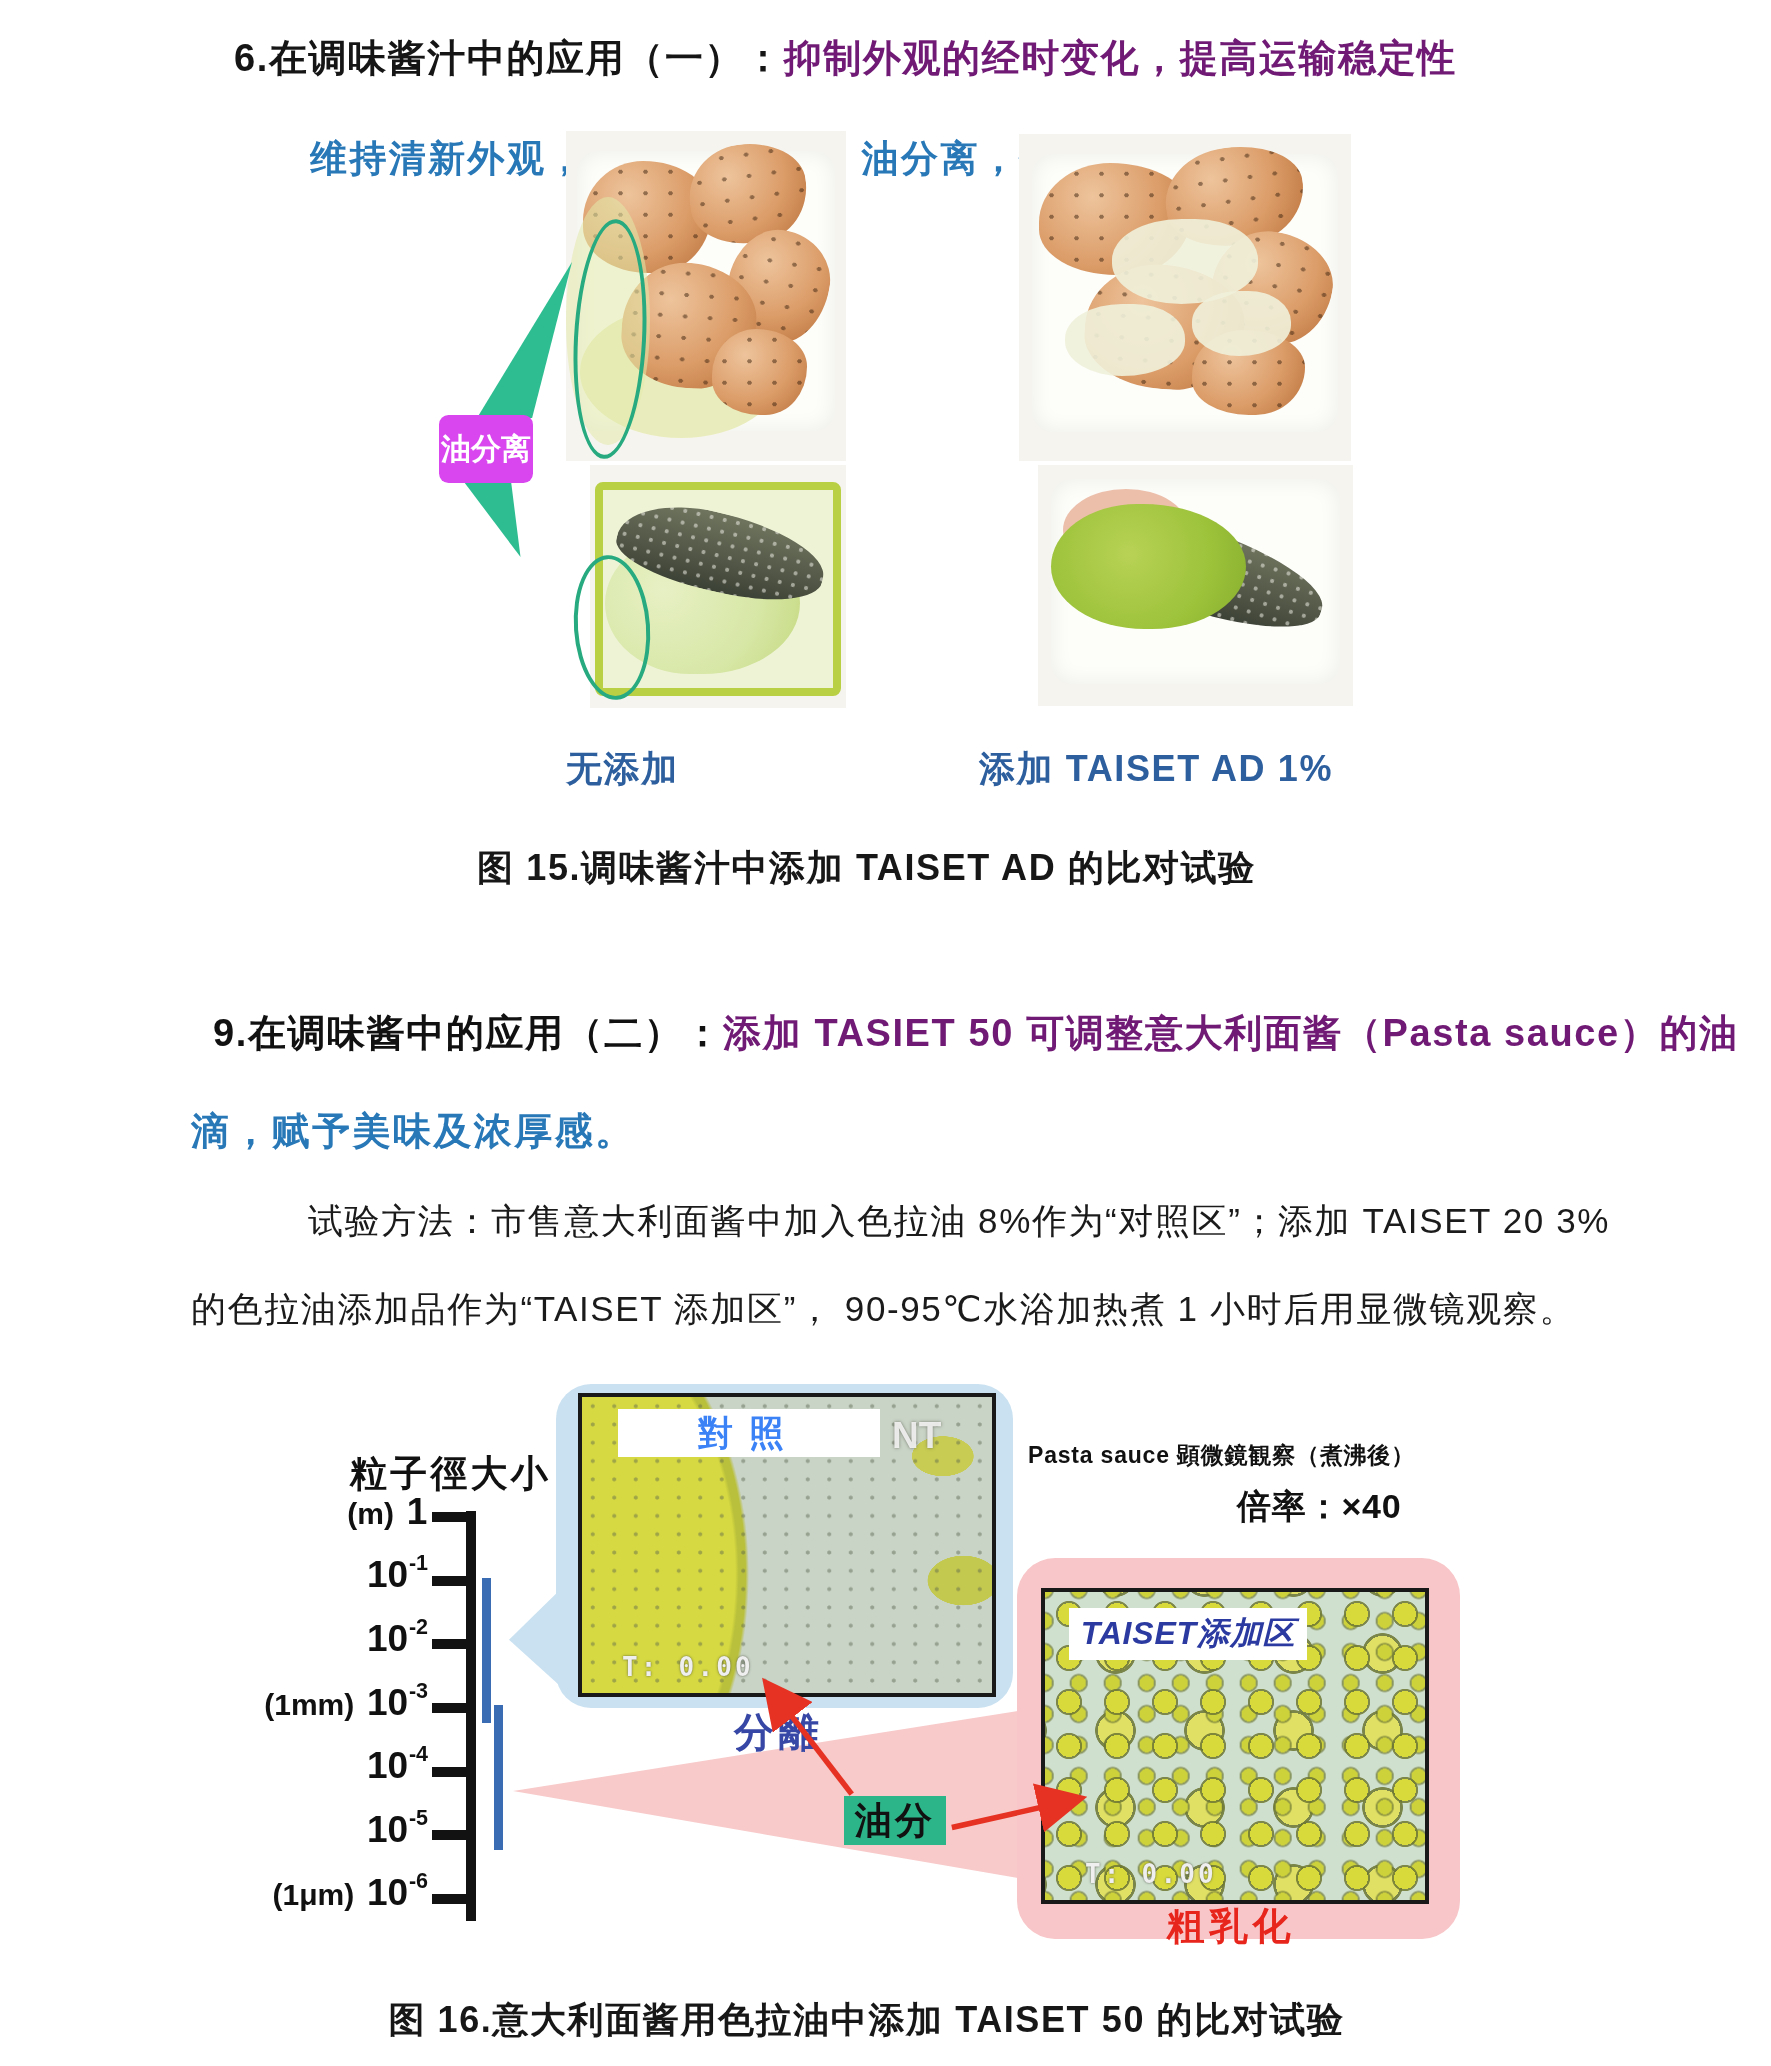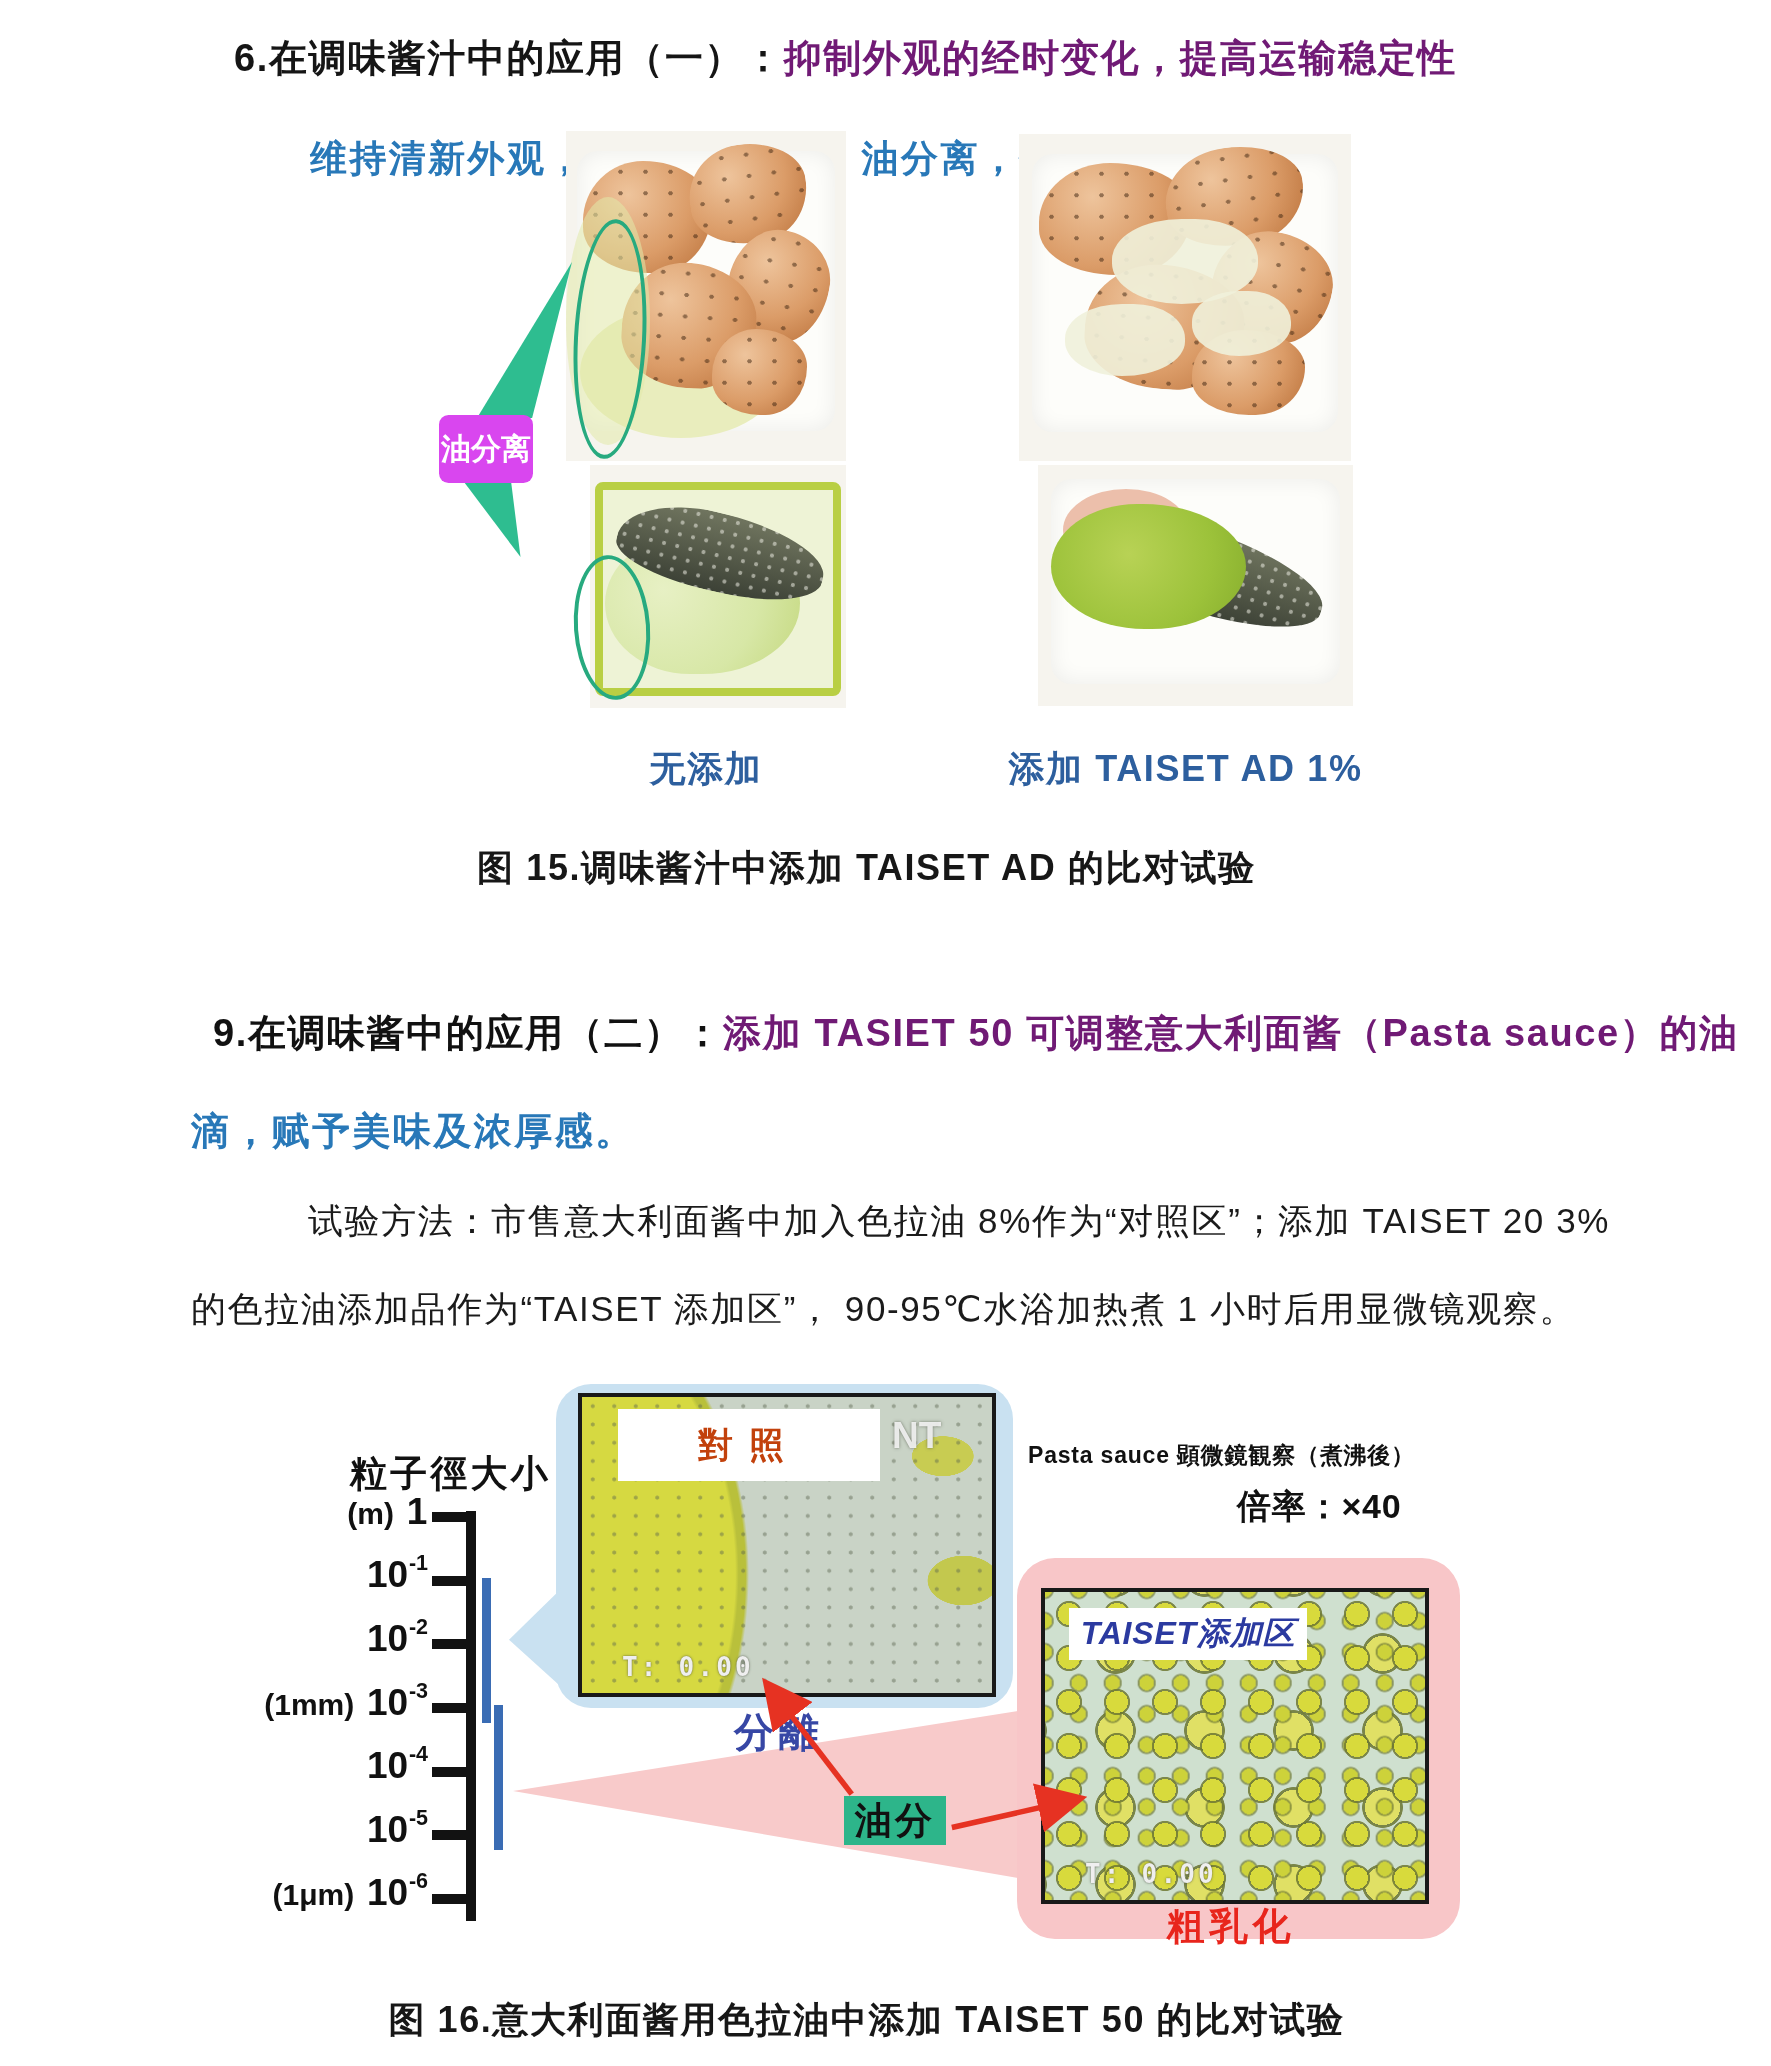--- a/index.html
+++ b/index.html
@@ -52,21 +52,21 @@
       background:radial-gradient(circle at 40% 40%, #b8d255, #9cc23a 60%, #86ad2d);}
   .sep-ellipse{border:4px solid #27aa7f;border-radius:50%;background:transparent;}
   .el1{left:574px;top:219px;width:64px;height:232px;transform:rotate(3deg);}
   .el2{left:574px;top:555px;width:68px;height:137px;transform:rotate(-4deg);}
   .gbubble{left:439px;top:415px;width:94px;height:68px;background:#d946ef;border-radius:9.5px;
       display:flex;align-items:center;justify-content:center;color:#fff;font-size:30px;font-weight:700;z-index:3;}
   .gtri-up{left:477px;top:262px;width:95px;height:156px;background:#2ebd90;
       clip-path:polygon(0 100%, 58% 100%, 100% 0);z-index:2;}
   .gtri-dn{left:461px;top:478px;width:62px;height:79px;background:#2ebd90;
       clip-path:polygon(0 0, 80% 0, 96% 100%);z-index:2;}
-  .plabel{top:745px;font-size:36px;font-weight:700;color:#2d5f9e;text-align:center;letter-spacing:1.6px;}
+  .plabel{top:745px;font-size:36px;font-weight:700;color:#2d5f9e;text-align:left;letter-spacing:1.6px;}
   .pl-l{left:566px;width:280px;}
   .pl-r{left:979px;width:413px;}
   .cap15{left:159px;top:844px;width:1415px;text-align:center;font-size:36px;font-weight:700;color:#171717;letter-spacing:1.6px;}
 
   
   .h9{left:213px;top:1008px;font-size:38px;font-weight:700;letter-spacing:1.6px;white-space:nowrap;}
   .h9b{left:191px;top:1106px;font-size:38px;font-weight:700;letter-spacing:2.4px;color:#2878b8;white-space:nowrap;}
   .m1{left:308px;top:1198px;font-size:35px;font-weight:400;letter-spacing:1.6px;color:#1b1b1b;white-space:nowrap;}
   .m2{left:191px;top:1286px;font-size:35px;font-weight:400;letter-spacing:1.6px;color:#1b1b1b;white-space:nowrap;}
 
@@ -100,21 +100,21 @@
       background-size:21.5px 18.3px,100% 100%,100% 100%,100% 100%,100% 100%;}
   .mimg-right{left:1041px;top:1588px;width:380px;height:308px;
       background:
         radial-gradient(circle, #d8da3c 0 11px, rgba(110,120,50,.85) 11px 12.7px, transparent 13.5px),
         radial-gradient(circle, #cdd23a 0 7.2px, rgba(110,120,50,.7) 7.2px 8.7px, transparent 9.5px),
         radial-gradient(circle, #e0e065 0 17.5px, rgba(100,110,40,.8) 17.5px 20px, transparent 20.7px),
         #cfe0cf;
       background-size:48px 44px,34px 31px,89px 77px,100% 100%;
       background-position:0 0,16.7px 13.5px,26px 23px,0 0;}
   .imlabel{position:absolute;background:#ffffff;display:flex;align-items:center;justify-content:center;}
-  .lab-l{left:36px;top:12px;width:262px;height:72px;font-size:35px;font-weight:700;letter-spacing:16px;color:#c2410c;}
+  .lab-l{left:36px;top:12px;width:262px;height:48px;font-size:35px;font-weight:700;letter-spacing:16px;color:#3b82f6;}
   .lab-r{left:24px;top:16px;width:238px;height:52px;font-size:32px;font-weight:700;font-style:italic;color:#2b3aa0;letter-spacing:0.8px;}
   .ntghost{position:absolute;left:310px;top:17.5px;font-size:37px;font-weight:700;color:rgba(245,245,245,.9);
       text-shadow:0 0 3.2px rgba(90,95,80,.8);}
   .ts{position:absolute;left:40px;bottom:11px;font-family:"DejaVu Sans Mono",monospace;font-size:26px;font-weight:700;
       color:#efefef;text-shadow:0 0 2.4px rgba(70,75,60,.9);letter-spacing:3.2px;}
   .sep-anno{left:734px;top:1705px;font-size:40px;font-weight:700;color:#3747a5;letter-spacing:4.8px;z-index:3;}
   .oilbox{left:844px;top:1796px;width:102px;height:49px;background:#2db58a;display:flex;align-items:center;justify-content:center;
       font-size:37px;font-weight:700;color:#111;z-index:3;letter-spacing:3.2px;}
   .coarse{left:1041px;top:1901px;width:380px;text-align:center;font-size:38px;font-weight:700;color:#e8251c;letter-spacing:4.8px;z-index:3;}
   .pasta-t{left:1028px;top:1440px;font-size:23px;font-weight:700;letter-spacing:0.8px;white-space:nowrap;}

